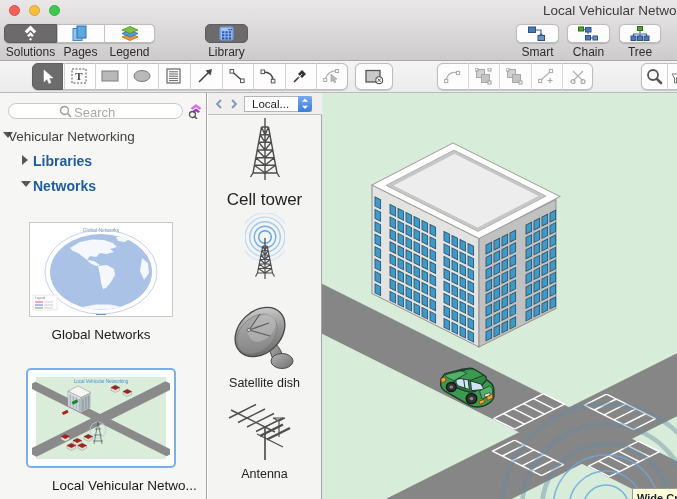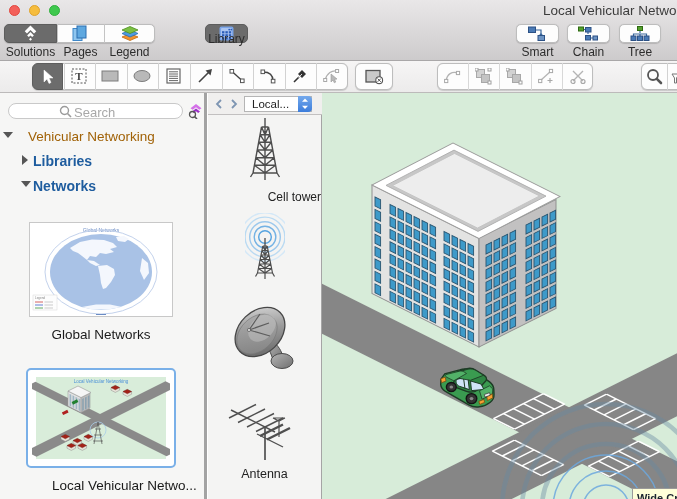--- a/index.html
+++ b/index.html
@@ -2,21 +2,21 @@
 <html><head><meta charset="utf-8">
 <style>
 *{margin:0;padding:0;box-sizing:border-box}
 html,body{width:677px;height:499px;overflow:hidden;font-family:"Liberation Sans",sans-serif;background:#fff}
 #win{position:relative;width:677px;height:499px}
 #topchrome{position:absolute;left:0;top:0;width:677px;height:61px;background:linear-gradient(#e9e7e8,#cdcbcc);border-bottom:1px solid #a9a7a8}
 .tl{position:absolute;top:5px;width:11px;height:11px;border-radius:50%}
 #title{position:absolute;top:3px;left:543px;width:134px;overflow:hidden;font-size:13.5px;color:#3c3c3c;white-space:nowrap}
 .lbl{position:absolute;font-size:12px;color:#2c2c2c;text-align:center;white-space:nowrap}
 #toolbar2{position:absolute;left:0;top:61px;width:677px;height:32px;background:linear-gradient(#f6f5f5,#ecebeb);border-bottom:1px solid #bcbaba}
-#sidebar{position:absolute;left:0;top:93px;width:207px;height:406px;background:#f6f6f5;border-right:3px solid #a3a3a3}
+#sidebar{position:absolute;left:0;top:93px;width:207px;height:406px;background:#f6f6f5;border-right:1px solid #a3a3a3}
 #libpanel{position:absolute;left:208px;top:93px;width:114px;height:406px;background:#f4f4f3;border-right:1px solid #a5a5a5}
 #canvas{position:absolute;left:322px;top:93px;width:355px;height:406px;overflow:hidden;background:#d7ecd9}
 .seg{position:absolute;background:#fdfdfd;border:1px solid #bdbdbd;border-radius:5px;box-shadow:0 0.5px 1px rgba(0,0,0,0.15)}
 </style></head><body>
 <div id="win">
 <div id="topchrome">
       <div class="tl" style="left:9px;background:#f3605a;border:1px solid #e2473f"></div>
       <div class="tl" style="left:29px;background:#f6bd3e;border:1px solid #e0a32c"></div>
       <div class="tl" style="left:49px;background:#3fc84e;border:1px solid #31b03e"></div>
       <div id="title">Local Vehicular Network</div>
@@ -50,21 +50,21 @@
         <rect x="3.0" y="5.2" width="2.4" height="2.2" fill="#2a5cb8"></rect>
         <rect x="3.0" y="8.2" width="2.4" height="2.2" fill="#2a5cb8"></rect>
         <rect x="3.0" y="11.2" width="2.4" height="2.2" fill="#2a5cb8"></rect>
         <rect x="6.4" y="5.2" width="2.4" height="2.2" fill="#2a5cb8"></rect>
         <rect x="6.4" y="8.2" width="2.4" height="2.2" fill="#2a5cb8"></rect>
         <rect x="6.4" y="11.2" width="2.4" height="2.2" fill="#2a5cb8"></rect>
         <rect x="9.8" y="5.2" width="2.4" height="2.2" fill="#2a5cb8"></rect>
         <rect x="9.8" y="8.2" width="2.4" height="2.2" fill="#2a5cb8"></rect>
         <rect x="9.8" y="11.2" width="2.4" height="2.2" fill="#2a5cb8"></rect>
       </svg>
-      <div class="lbl" style="left:205px;top:32px;width:43px">Library</div>
+      <div class="lbl" style="left:205px;top:45px;width:43px">Library</div>
       <div class="seg" style="left:516px;top:24px;width:43px;height:19px"></div>
       <svg style="position:absolute;left:527px;top:26px" width="20" height="15" viewBox="0 0 20 15">
         <path d="M6,4 L14,4 L14,11" fill="none" stroke="#39669c" stroke-width="1.2"></path>
         <rect x="1.5" y="1" width="7" height="5.5" fill="#4a7ab5" stroke="#2c5185" stroke-width="1"></rect>
         <rect x="11" y="9.5" width="6.5" height="5" fill="#6d94c4" stroke="#2c5185" stroke-width="1"></rect>
         <path d="M12.2,9 l1.8,-2 1.8,2 z" fill="#39669c"></path>
       </svg>
       <div class="lbl" style="left:516px;top:45px;width:43px">Smart</div>
       <div class="seg" style="left:567px;top:24px;width:43px;height:19px"></div>
       <svg style="position:absolute;left:578px;top:26px" width="20" height="15" viewBox="0 0 20 15">
@@ -200,21 +200,21 @@
         <path d="M8.5,8.5 L12,12" stroke="#9b9b9b" stroke-width="1.6"></path>
       </svg>
       <div style="position:absolute;left:74px;top:12px;font-size:13px;color:#a8a8a8">Search</div>
       <svg style="position:absolute;left:188px;top:10px" width="16" height="16" viewBox="0 0 16 16">
         <path d="M8,1 L13.5,5.2 L11.3,6.8 L8,4.3 L4.7,6.8 L2.5,5.2 Z" fill="#d470e8"></path>
         <path d="M8,5.5 L12,8.6 L10.2,10 L8,8.3 L5.8,10 L4,8.6 Z" fill="#9b30c8"></path>
         <circle cx="4.5" cy="11.5" r="3" fill="none" stroke="#555" stroke-width="1.3"></circle>
         <path d="M6.8,13.8 L9,16" stroke="#555" stroke-width="1.6"></path>
       </svg>
       <div style="position:absolute;left:3px;top:39px;width:0;height:0;border-left:5px solid transparent;border-right:5px solid transparent;border-top:6px solid #565656"></div>
-      <div style="position:absolute;left:28px;top:36px;font-size:13.5px;color:#a16207">Vehicular Networking</div>
+      <div style="position:absolute;left:8px;top:36px;font-size:13.5px;color:#404040">Vehicular Networking</div>
       <div style="position:absolute;left:22px;top:62px;width:0;height:0;border-top:5px solid transparent;border-bottom:5px solid transparent;border-left:6px solid #565656"></div>
       <div style="position:absolute;left:33px;top:60px;font-size:14px;font-weight:bold;color:#1e5c9e">Libraries</div>
       <div style="position:absolute;left:21px;top:88px;width:0;height:0;border-left:5px solid transparent;border-right:5px solid transparent;border-top:6px solid #565656"></div>
       <div style="position:absolute;left:33px;top:85px;font-size:14px;font-weight:bold;color:#1e5c9e">Networks</div>
       <div style="position:absolute;left:29px;top:129px;width:144px;height:95px;background:#fff;border:1px solid #c8c8c8"></div>
       <svg style="position:absolute;left:30px;top:130px" width="142" height="93" viewBox="0 0 142 93">
         <text x="71" y="9" font-size="5" fill="#6b8cc4" text-anchor="middle">Global Networks</text>
         <ellipse cx="71" cy="49" rx="56" ry="42" fill="none" stroke="#c3d2ec" stroke-width="1"></ellipse>
         <ellipse cx="71" cy="49" rx="51" ry="38" fill="#a9c2e6"></ellipse>
         <path d="M40,25 L50,19 L62,16.5 L74,17 L83,20 L87,24 L80,26 L84,29 L76,31 L70,30 L66,34 L60,33 L57,37 L52,33 L48,30 L43,28 Z" fill="#f4f7fd"></path>
@@ -305,21 +305,21 @@
       <div style="position:absolute;left:90px;top:3px;width:14px;height:16px;background:linear-gradient(#74a9ec,#3c7ddb);border-radius:0 4px 4px 0"></div>
       <svg style="position:absolute;left:92px;top:5px" width="10" height="12" viewBox="0 0 10 12">
         <path d="M5,0.5 L8,3.8 L2,3.8 Z" fill="#fff"></path>
         <path d="M5,11 L2,7.8 L8,7.8 Z" fill="#fff"></path>
       </svg>
       <svg style="position:absolute;left:37px;top:24px" width="40" height="74" viewBox="0 0 40 74">
         <path d="M20,1 L20,10" stroke="#4d4d4d" stroke-width="1.4"></path>
         <path d="M16.5,10.0 L8.0,56.0 M23.5,10.0 L32.0,56.0 M16.5,10.0 L23.5,10.0 M16.5,10.0 L20.0,17.7 L23.5,10.0 M15.1,17.7 L24.9,17.7 M15.1,17.7 L20.0,25.3 L24.9,17.7 M13.7,25.3 L26.3,25.3 M13.7,25.3 L20.0,33.0 L26.3,25.3 M12.2,33.0 L27.8,33.0 M12.2,33.0 L20.0,40.7 L27.8,33.0 M10.8,40.7 L29.2,40.7 M10.8,40.7 L20.0,48.3 L29.2,40.7 M9.4,48.3 L30.6,48.3 M9.4,48.3 L20.0,56.0 L30.6,48.3 M8.0,56.0 L32.0,56.0 M20,10.0 L20,56.0" stroke="#4d4d4d" stroke-width="1.4" fill="none"></path>
         <path d="M8,56 L5.5,60 M32,56 L34.5,60 M20,56 L20,63" stroke="#4d4d4d" stroke-width="1.4"></path>
       </svg>
-      <div style="position:absolute;left:0;top:97px;width:113px;text-align:right;font-size:12px;color:#222">Cell tower</div>
+      <div style="position:absolute;left:0;top:97px;width:113px;text-align:center;font-size:17px;color:#222">Cell tower</div>
       <svg style="position:absolute;left:37px;top:120px" width="40" height="74" viewBox="0 0 40 74">
         <circle cx="20" cy="24" r="6.3" fill="none" stroke="#55a3e0" stroke-width="1.4"></circle>
         <circle cx="20" cy="24" r="10.8" fill="none" stroke="#74b2e4" stroke-width="1.4"></circle>
         <circle cx="20" cy="24" r="15.3" fill="none" stroke="#9cc8ec" stroke-width="1.4"></circle>
         <circle cx="20" cy="24" r="19.9" fill="none" stroke="#badaf2" stroke-width="1.4"></circle>
         <circle cx="20" cy="24" r="24.2" fill="none" stroke="#d4e8f7" stroke-width="1.4"></circle>
         <path d="M20,25 L20,33" stroke="#4d4d4d" stroke-width="1.3"></path>
         <path d="M17.8,33.0 L12.5,60.0 M22.2,33.0 L27.5,60.0 M17.8,33.0 L22.2,33.0 M17.8,33.0 L20.0,37.5 L22.2,33.0 M16.9,37.5 L23.1,37.5 M16.9,37.5 L20.0,42.0 L23.1,37.5 M16.0,42.0 L24.0,42.0 M16.0,42.0 L20.0,46.5 L24.0,42.0 M15.2,46.5 L24.9,46.5 M15.2,46.5 L20.0,51.0 L24.9,46.5 M14.3,51.0 L25.7,51.0 M14.3,51.0 L20.0,55.5 L25.7,51.0 M13.4,55.5 L26.6,55.5 M13.4,55.5 L20.0,60.0 L26.6,55.5 M12.5,60.0 L27.5,60.0 M20,33.0 L20,60.0" stroke="#4d4d4d" stroke-width="1.2" fill="none"></path>
         <path d="M12.5,60 L10.5,63.5 M27.5,60 L29.5,63.5 M20,60 L20,66" stroke="#4d4d4d" stroke-width="1.2"></path>
       </svg>
@@ -341,20 +341,21 @@
           </linearGradient>
         </defs>
         <path d="M38,40 C44,44 48,50 49,57 L40,63 C38,54 35,48 32,44 Z" fill="url(#dg3)" stroke="#4a4a4a" stroke-width="1"></path>
         <ellipse cx="48" cy="60" rx="11" ry="7.5" fill="url(#dg3)" stroke="#4a4a4a" stroke-width="1"></ellipse>
         <ellipse cx="26" cy="31" rx="28" ry="21" transform="rotate(-44 26 31)" fill="url(#dg)" stroke="#474747" stroke-width="1.3"></ellipse>
         <ellipse cx="23" cy="33" rx="23" ry="16.5" transform="rotate(-44 23 33)" fill="url(#dg2)" stroke="#787878" stroke-width="0.6"></ellipse>
         <ellipse cx="28" cy="27" rx="16" ry="11" transform="rotate(-44 28 27)" fill="rgba(200,200,200,0.45)"></ellipse>
         <path d="M15,29 L26,13 M15,29 L35,22 M15,29 L36,35" stroke="#5d5d5d" stroke-width="1.2" fill="none"></path>
         <circle cx="15" cy="29" r="1.6" fill="#d5d5d5" stroke="#4a4a4a" stroke-width="0.6"></circle>
       </svg>
+      <div style="position:absolute;left:0;top:283px;width:113px;text-align:center;font-size:12.5px;color:#222">Satellite dish</div>
       <svg style="position:absolute;left:19px;top:303px" width="70" height="66" viewBox="0 0 70 66">
         <g fill="none">
           <path d="M38,30 L38,64" stroke="#5a5a5a" stroke-width="1.8"></path>
           <path d="M4,14 L48,36" stroke="#4f4f4f" stroke-width="1.5"></path>
           <path d="M2,22.0 L29,8.5" stroke="#4f4f4f" stroke-width="1.4"></path>
           <path d="M11,26.5 L38,13" stroke="#4f4f4f" stroke-width="1.4"></path>
           <path d="M20,31.0 L47,17.5" stroke="#4f4f4f" stroke-width="1.4"></path>
           <path d="M29,35.5 L56,22" stroke="#4f4f4f" stroke-width="1.4"></path>
           <path d="M30,38 L56,51" stroke="#4f4f4f" stroke-width="1.3"></path>
           <path d="M33,40 L56,28.5" stroke="#4f4f4f" stroke-width="2.4"></path>

